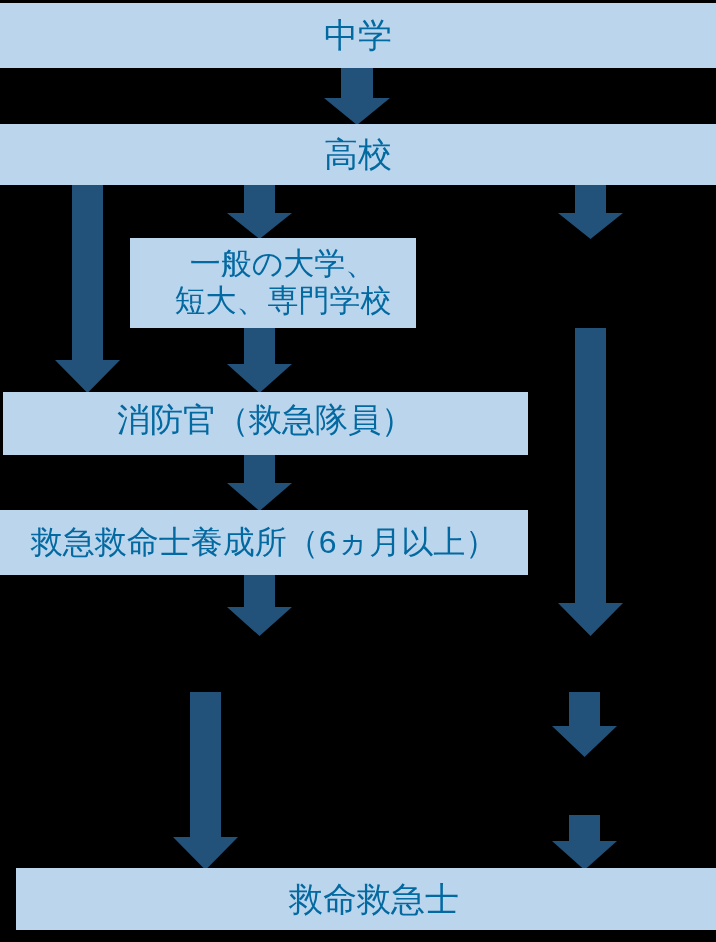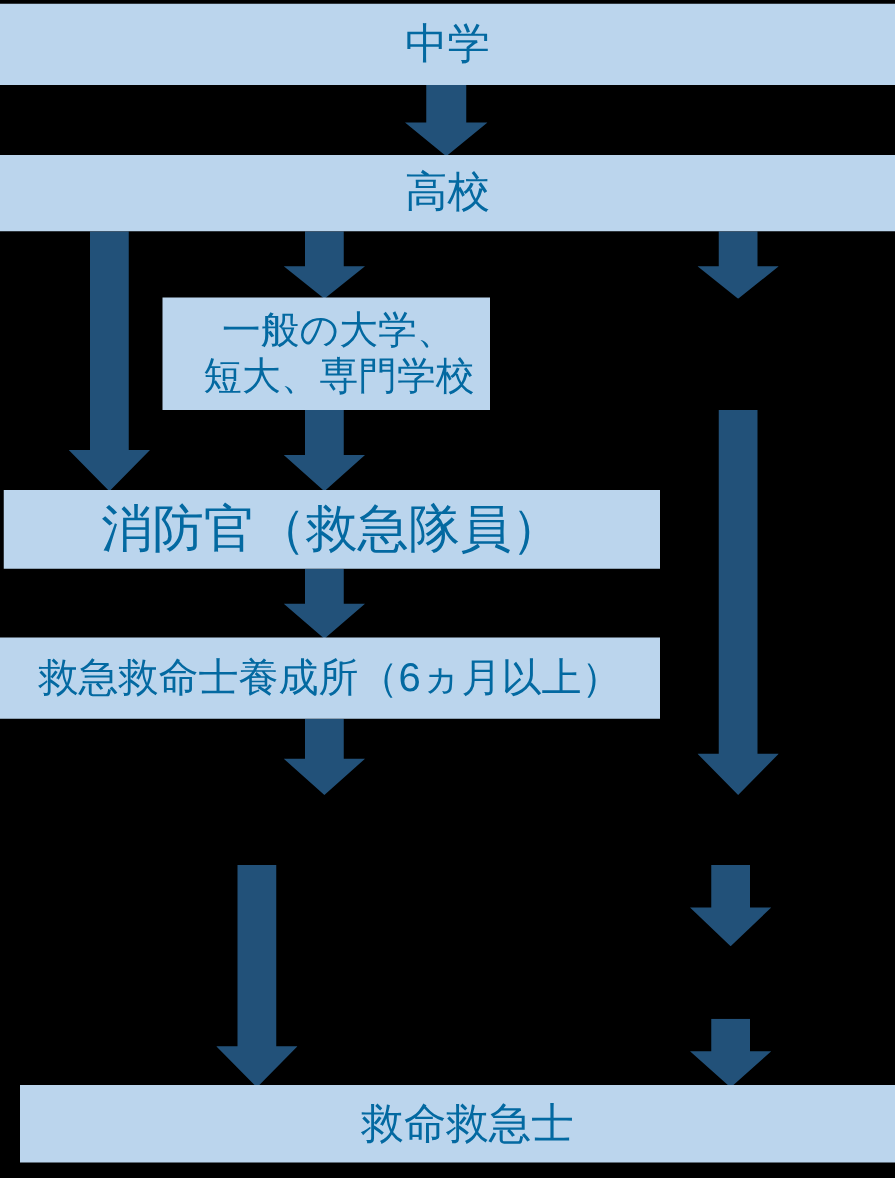--- a/index.html
+++ b/index.html
@@ -37,21 +37,21 @@
     position: absolute;
     z-index: 2;
   }
   .arrow svg {
     display: block;
     width: 100%;
     height: 100%;
   }
   .fs-31 { font-size: 31px; }
   .fs-32 { font-size: 32px; }
-  .fs-33 { font-size: 41px; }
+  .fs-33 { font-size: 33px; font-family: Liberation Mono, monospace; }
   .fs-34 { font-size: 34px; }
 </style>
 </head>
 <body>
 
 <div id="flowchart">
 
   <div class="node fs-34" style="left:0px; top:3px; width:716px; height:65px;">
     <span class="node-text">中学</span>
   </div>
@@ -77,21 +77,21 @@
       <polygon points="17,0 48,0 48,28 65,28 32.5,54 0,28 17,28" fill="#225179"></polygon>
     </svg>
   </div>
 
   <div class="arrow" style="left:558px; top:185px; width:65px; height:54px;">
     <svg viewBox="0 0 65 54" preserveAspectRatio="none">
       <polygon points="17,0 48,0 48,28 65,28 32.5,54 0,28 17,28" fill="#225179"></polygon>
     </svg>
   </div>
 
-  <div class="node fs-31" style="left:130px; top:238px; width:262px; height:90px;padding-left:20px;">
+  <div class="node fs-31" style="left:130px; top:238px; width:286px; height:90px;padding-left:20px;">
     <span class="node-text">一般の大学、
 短大、専門学校</span>
   </div>
 
 
   <div class="arrow" style="left:227px; top:328px; width:65px; height:65px;">
     <svg viewBox="0 0 65 65" preserveAspectRatio="none">
       <polygon points="17,0 48,0 48,36 65,36 32.5,65 0,36 17,36" fill="#225179"></polygon>
     </svg>
   </div>

